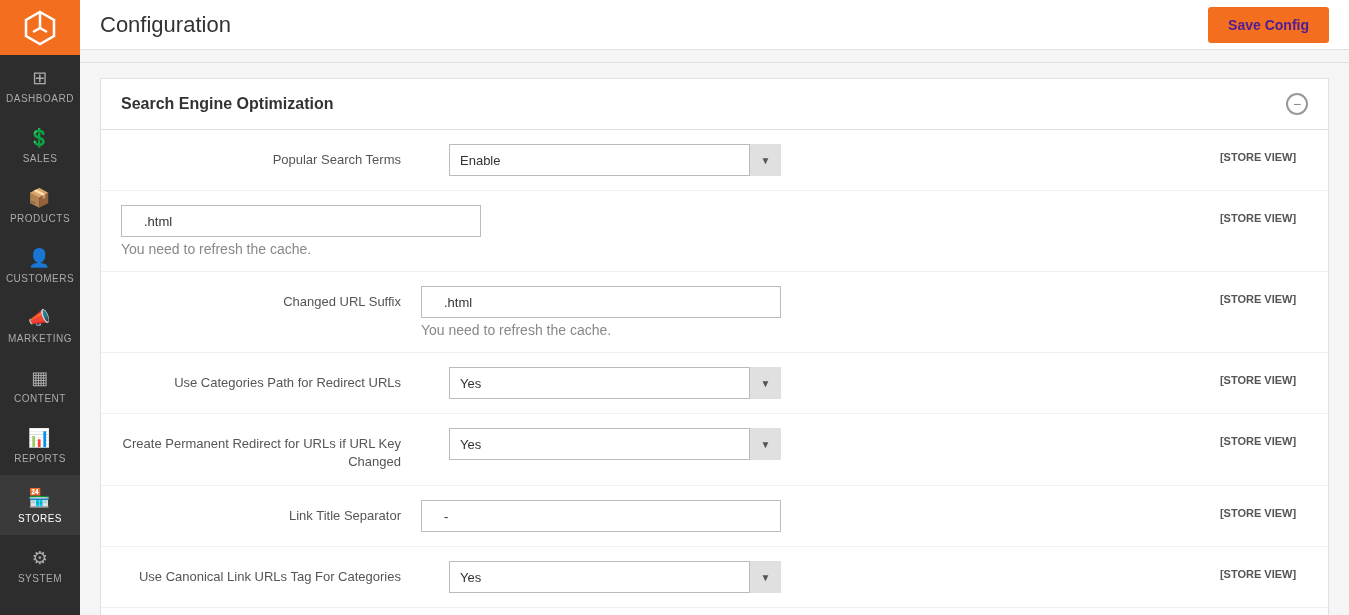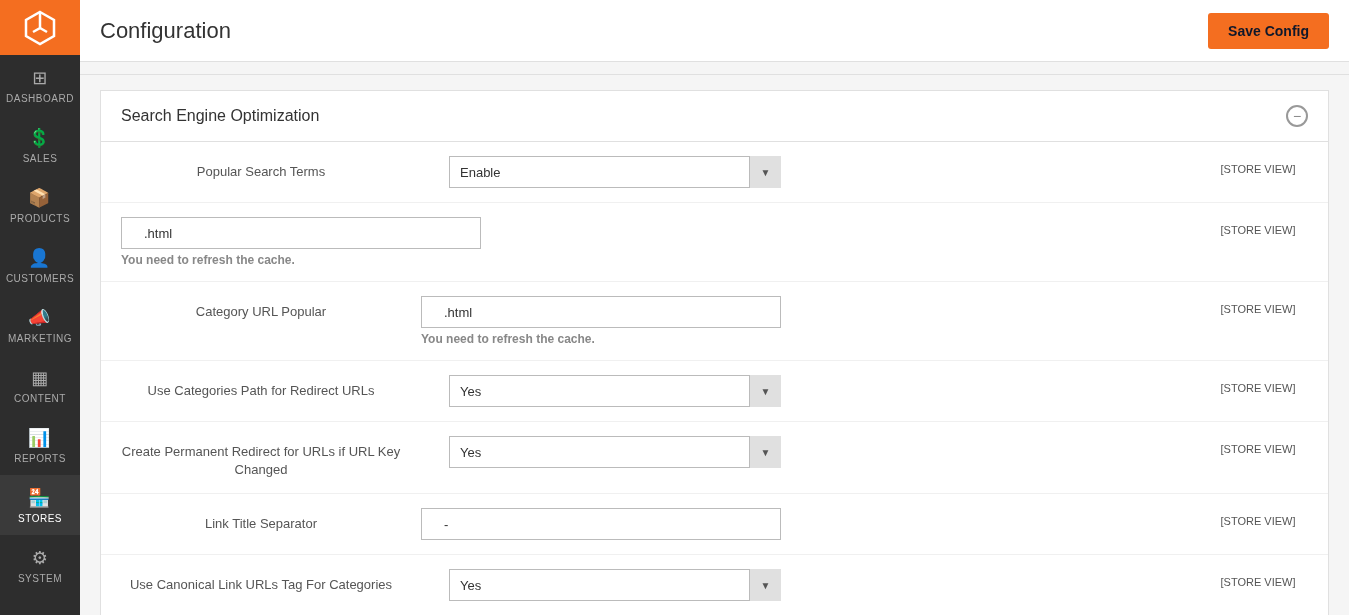--- a/index.html
+++ b/index.html
@@ -51,36 +51,36 @@
     .main {
       flex: 1;
       display: flex;
       flex-direction: column;
       overflow: hidden;
     }
 
     
     .header {
       background: #fff;
-      height: 62px;
+      height: 50px;
       display: flex;
       align-items: center;
       justify-content: space-between;
       padding: 0 20px;
       border-bottom: 1px solid #e0e0e0;
       flex-shrink: 0;
     }
     .header-title {
       font-size: 22px;
       font-weight: 300;
       color: #333;
     }
     .save-btn {
       background: #f46e20;
-      color: #0f172a;
+      color: #4c1d95;
       border: none;
       padding: 10px 20px;
       font-size: 14px;
       font-weight: 600;
       cursor: pointer;
       border-radius: 3px;
     }
 
     
     .content {
@@ -108,21 +108,21 @@
     .section-header {
       display: flex;
       align-items: center;
       justify-content: space-between;
       padding: 14px 20px;
       border-bottom: 1px solid #e0e0e0;
       cursor: pointer;
     }
     .section-title {
       font-size: 16px;
-      font-weight: 400;
+      font-weight: 700;
       color: #333;
     }
     .section-toggle {
       font-size: 18px;
       color: #888;
       cursor: pointer;
       width: 22px;
       height: 22px;
       border: 2px solid #999;
       border-radius: 50%;
@@ -139,21 +139,21 @@
       display: flex;
       align-items: flex-start;
       padding: 14px 20px;
       border-bottom: 1px solid #f0f0f0;
       gap: 20px;
     }
     .form-row:last-child { border-bottom: none; }
     .form-label {
       width: 280px;
       min-width: 280px;
-      text-align: center;
+      text-align: right;
       font-size: 13px;
       color: #555;
       padding-top: 7px;
       line-height: 1.4;
     }
     .form-control-wrap {
       flex: 1;
       display: flex;
       flex-direction: column;
       gap: 4px;
@@ -194,31 +194,31 @@
       background: #e0e0e0;
       border-left: 1px solid #bbb;
       display: flex;
       align-items: center;
       justify-content: center;
       pointer-events: none;
       font-size: 10px;
       color: #555;
     }
     .hint-text {
-      font-size: 12px;
+      font-size: 14px;
       color: #888;
-      font-weight: bold;
     }
     .store-view-badge {
       min-width: 100px;
       text-align: center;
       font-size: 11px;
       color: #555;
       padding-top: 7px;
       white-space: nowrap;
+      font-weight: bold;
     }
   </style>
 </head>
 <body>
 
 <nav class="sidebar">
   <div class="sidebar-logo">
     <svg class="logo-shape" viewBox="0 0 36 36" fill="none" xmlns="http://www.w3.org/2000/svg">
       <polygon points="18,2 32,10 32,26 18,34 4,26 4,10" fill="none" stroke="white" stroke-width="2.5"></polygon>
       <polyline points="18,2 18,18 11,22" fill="none" stroke="white" stroke-width="2.5"></polyline>
@@ -293,21 +293,21 @@
             <div class="store-view-badge">[STORE VIEW]</div>
           </div>
           <div class="form-row">
             <div class="form-control-wrap">
               <input type="text" class="form-input" value=".html" style="">
               <div class="hint-text">You need to refresh the cache.</div>
             </div>
             <div class="store-view-badge">[STORE VIEW]</div>
           </div>
           <div class="form-row">
-            <div class="form-label">Category URL Popular</div>
+            <div class="form-label">Changed URL Suffix</div>
             <div class="form-control-wrap">
               <input type="text" class="form-input" value=".html" style="">
               <div class="hint-text">You need to refresh the cache.</div>
             </div>
             <div class="store-view-badge">[STORE VIEW]</div>
           </div>
           <div class="form-row">
             <div class="form-label">Use Categories Path for Redirect URLs</div>
             <div class="form-control-wrap">
               <div class="form-select-wrap" style="position: relative;"><select class="form-select"><option value="Yes">Yes</option><option value="No">No</option></select><div class="select-arrow">▼</div></div>

